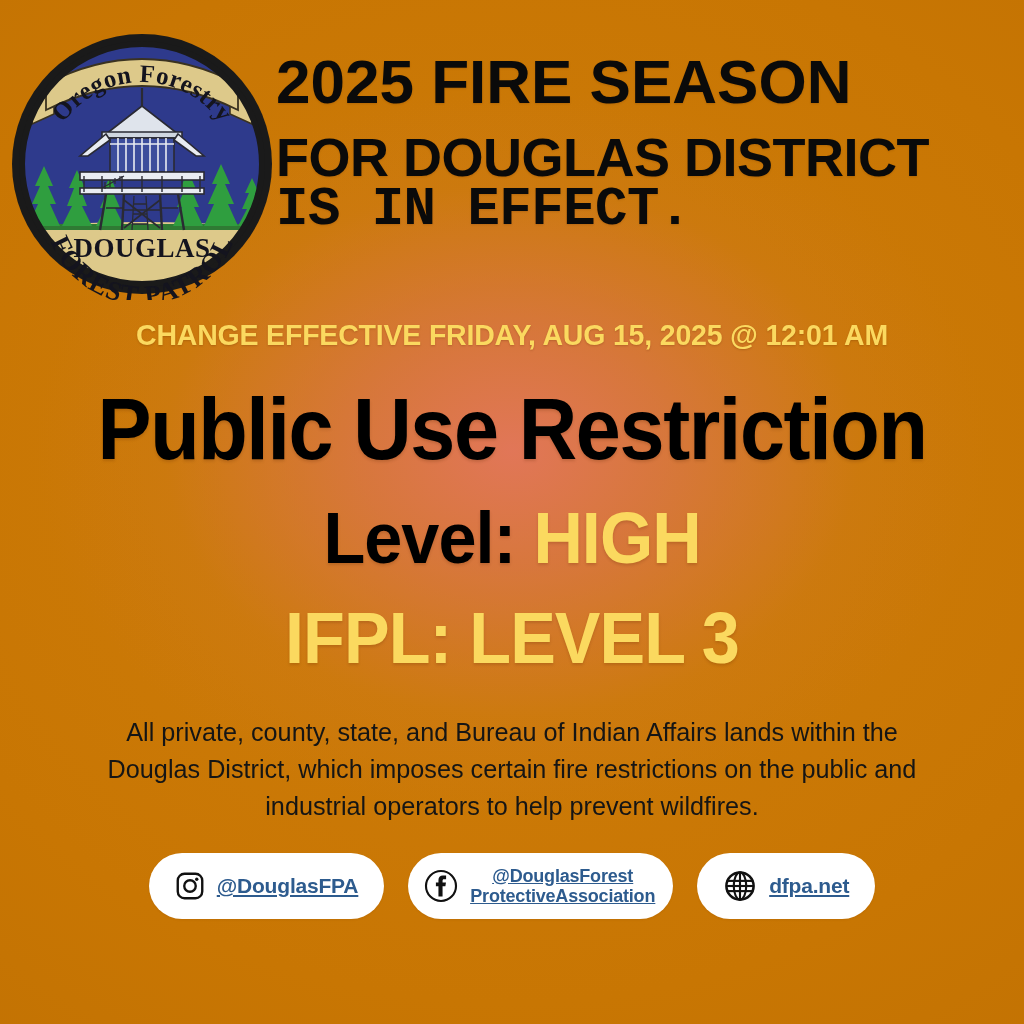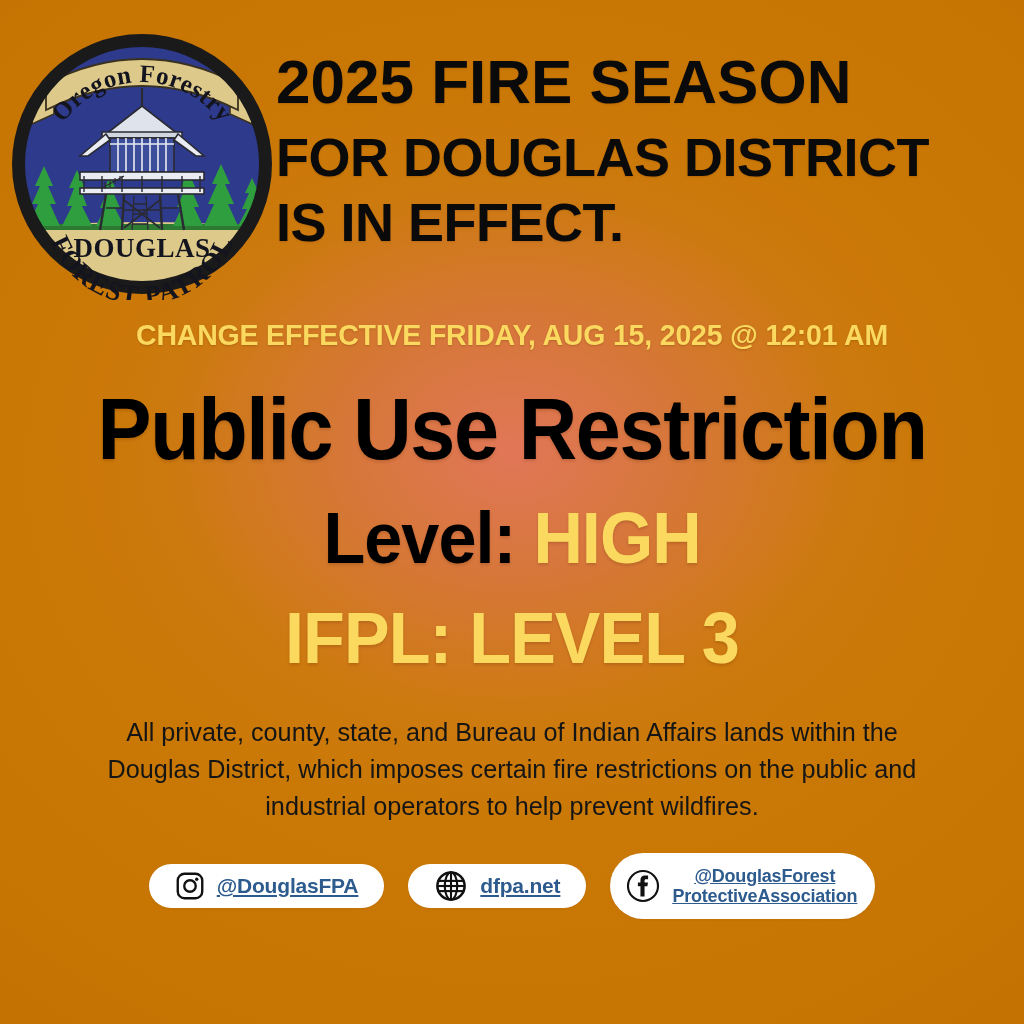--- a/index.html
+++ b/index.html
@@ -33,21 +33,21 @@
     text-align:left;
     color:#0a0a0a;
     font-weight:bold;
     line-height:0.98;
     letter-spacing:-0.5px;
     font-family:"Liberation Sans", sans-serif;
     text-shadow: 0 1px 2px rgba(90,40,0,.18);
   }
   .headline .l1 { display:block; font-size:62px; letter-spacing:0px; }
   .headline .l2 { display:block; font-size:54px; margin-top:18px; }
-  .headline .l3 { display:block; font-size:54px; margin-top:12px; }
+  .headline .l3 { display:block; font-size:54px; margin-top:0;font-family:Liberation Mono, monospace; }
 
   
   .effective {
     position:absolute; left:0; top:318px; width:1024px;
     text-align:center;
     color:#fbd95f;
     font-size:30px;
     font-weight:bold;
     letter-spacing:-0.2px;
     transform: scaleX(0.95);
@@ -92,21 +92,21 @@
   }
 
   
   .pills {
     position:absolute; left:0; top:853px; width:1024px;
     display:flex; justify-content:center; align-items:center; gap:24px;
   }
   .pill {
     background:#ffffff;
     border-radius:42px;
-    height:44px;
+    height:66px;
     display:flex; align-items:center; justify-content:center;
     gap:12px;
     padding:0 26px;
     box-shadow: 0 1px 2px rgba(120,60,0,.12);
   }
   .pill.fb { padding:0 18px 0 16px; height:66px; }
   .pill-icon { flex:0 0 auto; display:block; }
   .pill-label {
     color:#2d5b8e;
     font-weight:bold;
@@ -260,40 +260,40 @@
 
   <div class="pills">
 
     <div class="pill">
       <svg class="pill-icon" width="30" height="30" viewBox="0 0 24 24">
         <rect x="2.2" y="2.2" width="19.6" height="19.6" rx="5.4" ry="5.4" fill="none" stroke="#111" stroke-width="1.9"></rect>
         <circle cx="12" cy="12" r="4.6" fill="none" stroke="#111" stroke-width="1.9"></circle>
         <circle cx="17.4" cy="6.6" r="1.35" fill="#111"></circle>
       </svg>
       <span class="pill-label">@DouglasFPA</span>
+    </div>
+
+    <div class="pill fb">
+      <svg class="pill-icon" width="34" height="34" viewBox="0 0 24 24">
+        <circle cx="12" cy="12" r="10.6" fill="none" stroke="#111" stroke-width="1.5"></circle>
+        <path d="M13.9 7.2h1.7V4.6h-2.3c-2 0-3.1 1.2-3.1 3.2v1.7H8.4v2.7h1.8v7.2h2.9v-7.2h2l0.4-2.7h-2.4V8.3c0-0.7 0.3-1.1 0.8-1.1z" fill="#111"></path>
+      </svg>
+      <span class="pill-label">
+        <span class="ln">@DouglasForest</span>
+        <span class="ln">ProtectiveAssociation</span>
+      </span>
     </div>
 
     <div class="pill">
       <svg class="pill-icon" width="34" height="34" viewBox="0 0 24 24">
         <circle cx="12" cy="12" r="9.6" fill="none" stroke="#111" stroke-width="1.8"></circle>
         <ellipse cx="12" cy="12" rx="4.4" ry="9.6" fill="none" stroke="#111" stroke-width="1.5"></ellipse>
         <line x1="2.6" y1="8.4" x2="21.4" y2="8.4" stroke="#111" stroke-width="1.5"></line>
         <line x1="2.4" y1="12" x2="21.6" y2="12" stroke="#111" stroke-width="1.5"></line>
         <line x1="2.6" y1="15.6" x2="21.4" y2="15.6" stroke="#111" stroke-width="1.5"></line>
         <line x1="12" y1="2.4" x2="12" y2="21.6" stroke="#111" stroke-width="1.5"></line>
       </svg>
       <span class="pill-label">dfpa.net</span>
     </div>
 
-    <div class="pill fb">
-      <svg class="pill-icon" width="34" height="34" viewBox="0 0 24 24">
-        <circle cx="12" cy="12" r="10.6" fill="none" stroke="#111" stroke-width="1.5"></circle>
-        <path d="M13.9 7.2h1.7V4.6h-2.3c-2 0-3.1 1.2-3.1 3.2v1.7H8.4v2.7h1.8v7.2h2.9v-7.2h2l0.4-2.7h-2.4V8.3c0-0.7 0.3-1.1 0.8-1.1z" fill="#111"></path>
-      </svg>
-      <span class="pill-label">
-        <span class="ln">@DouglasForest</span>
-        <span class="ln">ProtectiveAssociation</span>
-      </span>
-    </div>
-
   </div>
 
 </div>
 
 </body></html>

